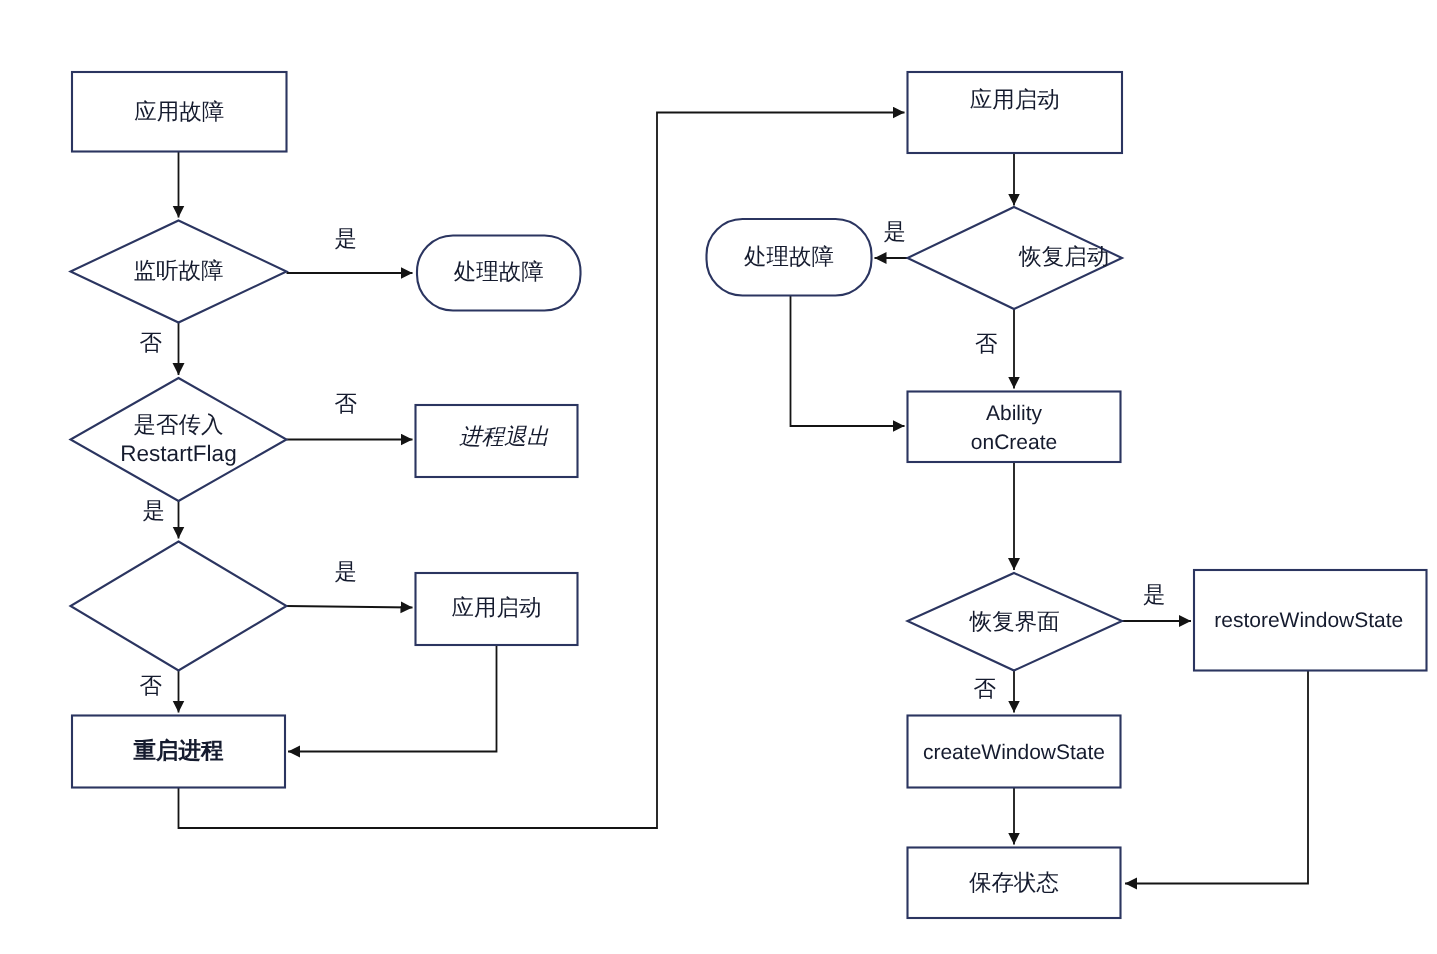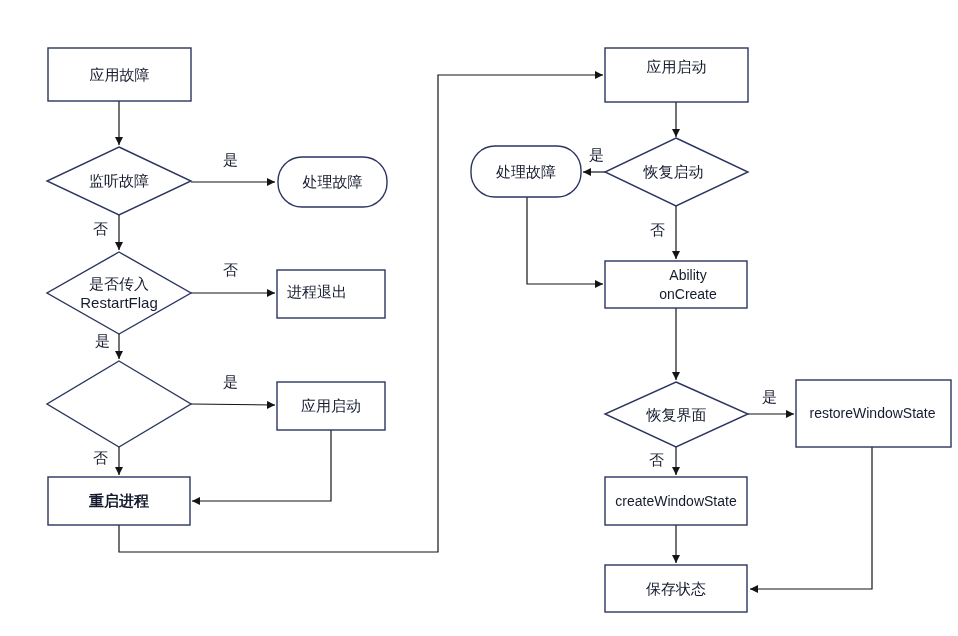--- a/index.html
+++ b/index.html
@@ -76,28 +76,28 @@
     <rect class="shape" x="796" y="380" width="155" height="67"></rect>
     <rect class="shape" x="605" y="477" width="142" height="48"></rect>
     <rect class="shape" x="605" y="565" width="142" height="47"></rect>
   </svg>
 
   <div class="nlabel" style="left:48px;top:48px;width:143px;height:53px;">应用故障</div>
   <div class="nlabel" style="left:47px;top:147px;width:144px;height:68px;">监听故障</div>
   <div class="nlabel" style="left:278px;top:157px;width:109px;height:50px;">处理故障</div>
   <div class="nlabel" style="left:47px;top:252px;width:144px;height:82px;">是否传入
 RestartFlag</div>
-  <div class="nlabel" style="left:263px;top:270px;width:108px;height:44px;">进程退出</div>
+  <div class="nlabel" style="left:282px;top:270px;width:108px;height:44px;font-style:italic;">进程退出</div>
   <div class="nlabel" style="left:277px;top:382px;width:108px;height:48px;">应用启动</div>
   <div class="nlabel" style="left:48px;top:477px;width:142px;height:48px;font-weight:bold;">重启进程</div>
 
   <div class="nlabel" style="left:605px;top:48px;width:143px;height:37px;">应用启动</div>
-  <div class="nlabel" style="left:602px;top:138px;width:143px;height:68px;">恢复启动</div>
+  <div class="nlabel" style="left:638px;top:138px;width:143px;height:68px;">恢复启动</div>
   <div class="nlabel" style="left:471px;top:146px;width:110px;height:51px;">处理故障</div>
-  <div class="nlabel en" style="left:605px;top:261px;width:142px;height:47px;padding-left:12px;">Ability
+  <div class="nlabel en" style="left:605px;top:261px;width:142px;height:47px;">Ability
 onCreate</div>
   <div class="nlabel" style="left:605px;top:382px;width:143px;height:65px;">恢复界面</div>
   <div class="nlabel en" style="left:796px;top:380px;width:153px;height:67px;">restoreWindowState</div>
   <div class="nlabel en" style="left:605px;top:477px;width:142px;height:48px;">createWindowState</div>
   <div class="nlabel" style="left:605px;top:565px;width:142px;height:47px;">保存状态</div>
 
   <div class="elabel" style="left:223px;top:152px;">是</div>
   <div class="elabel" style="left:93px;top:221px;">否</div>
   <div class="elabel" style="left:223px;top:262px;">否</div>
   <div class="elabel" style="left:95px;top:333px;">是</div>

